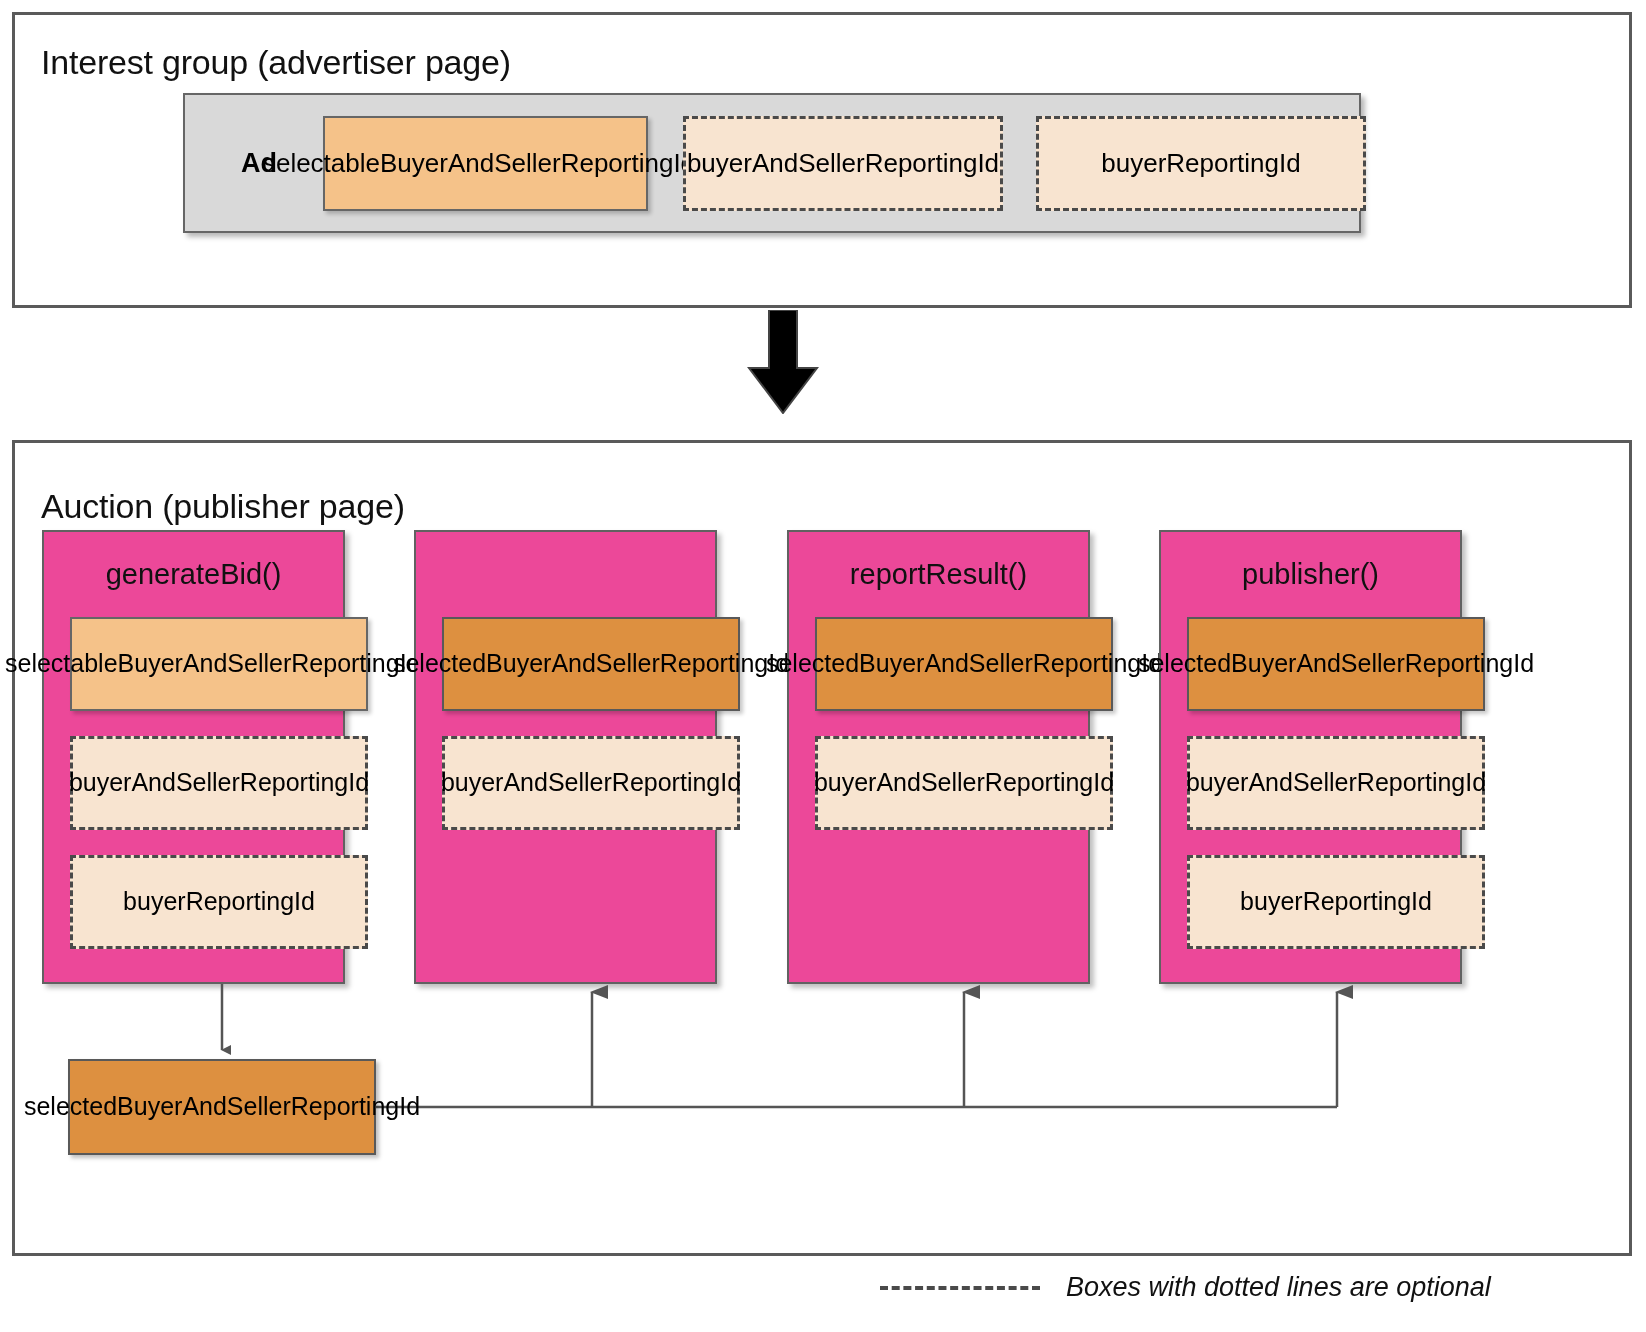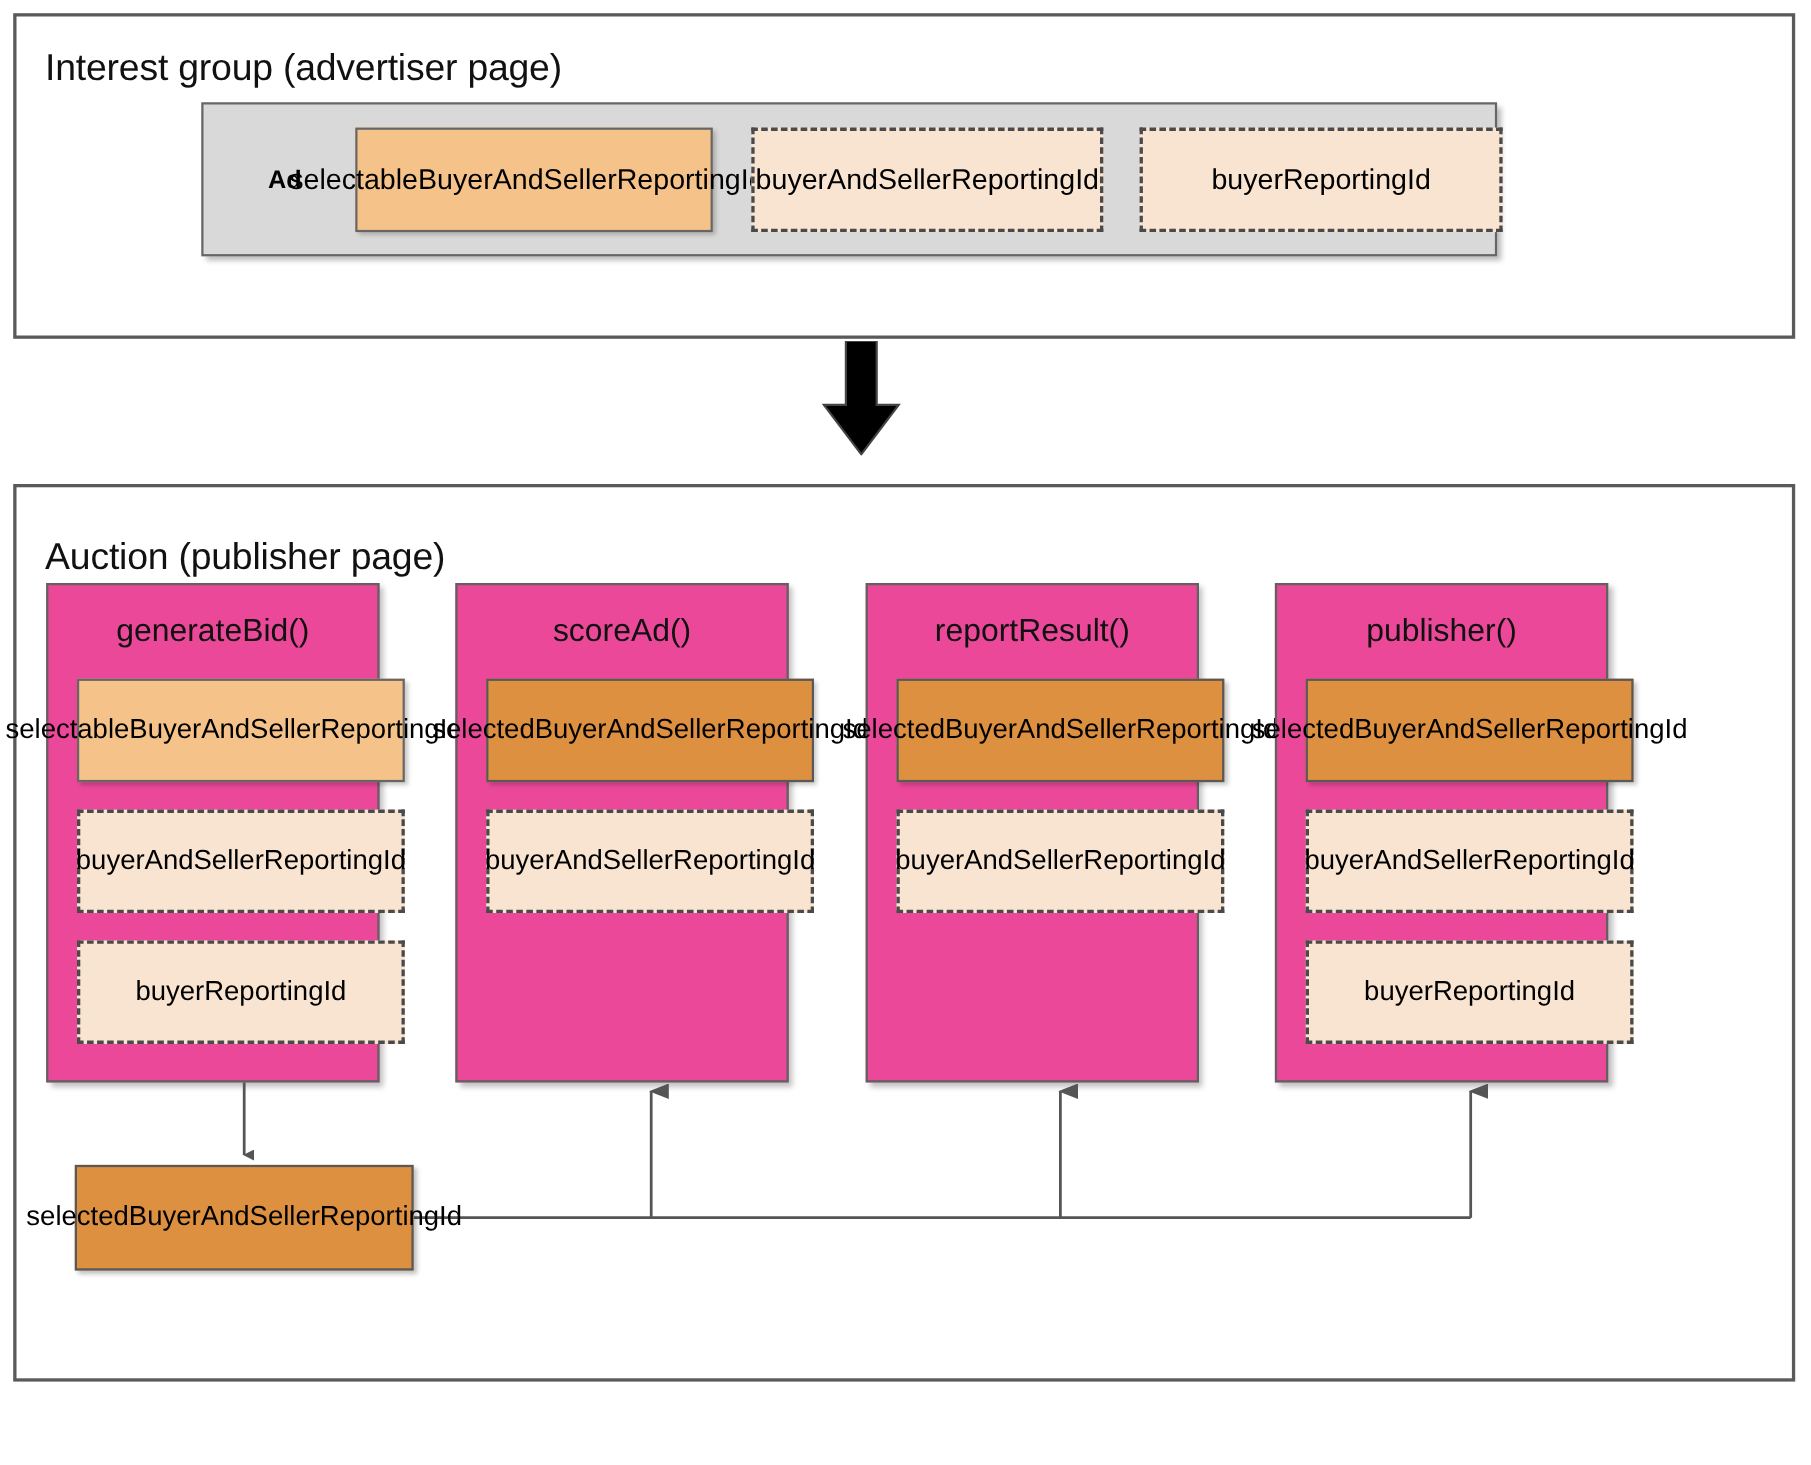--- a/index.html
+++ b/index.html
@@ -60,21 +60,21 @@
     background: #d9d9d9;
     border: 2px solid #666666;
     box-sizing: border-box;
     box-shadow: 4px 4px 5px rgba(0,0,0,0.28);
     display: flex;
     align-items: center;
     padding: 0 18px;
     gap: 0;
   }
   #ad-label {
-    font-size: 23px;
+    font-size: 27px;
     font-weight: bold;
     width: 112px;
     text-align: center;
     flex: 0 0 auto;
   }
   .ad-chip {
     box-sizing: border-box;
     height: 95px;
     display: flex;
     align-items: center;
@@ -230,21 +230,20 @@
   </div>
 
   <div class="fn-col" id="fn-col-0">
     <div class="fn-title">generateBid()</div>
     <div class="fn-chip chip-solid-light slot-0">selectableBuyerAndSellerReportingIds</div>
     <div class="fn-chip chip-dashed slot-1">buyerAndSellerReportingId</div>
     <div class="fn-chip chip-dashed slot-2">buyerReportingId</div>
   </div>
 
   <div class="fn-col" id="fn-col-1">
-    <div class="fn-title">scoreAd()</div>
     <div class="fn-chip chip-solid-dark slot-0">selectedBuyerAndSellerReportingId</div>
     <div class="fn-chip chip-dashed slot-1">buyerAndSellerReportingId</div>
   </div>
 
   <div class="fn-col" id="fn-col-2">
     <div class="fn-title">reportResult()</div>
     <div class="fn-chip chip-solid-dark slot-0">selectedBuyerAndSellerReportingId</div>
     <div class="fn-chip chip-dashed slot-1">buyerAndSellerReportingId</div>
   </div>
 
@@ -271,14 +270,18 @@
 
     <line x1="592" y1="1107" x2="592" y2="992" stroke="#555555" stroke-width="2.5" marker-end="url(#arr-up)"></line>
 
     <line x1="964" y1="1107" x2="964" y2="992" stroke="#555555" stroke-width="2.5" marker-end="url(#arr-up)"></line>
 
     <line x1="1337" y1="1107" x2="1337" y2="992" stroke="#555555" stroke-width="2.5" marker-end="url(#arr-up)"></line>
   </svg>
 
   <div id="result-box">selectedBuyerAndSellerReportingId</div>
 
+  <div id="legend">
+    <div id="legend-dash"></div>
+    <div id="legend-text">Boxes with dotted lines are optional</div>
+  </div>
 
 </div>
 
 </body></html>

